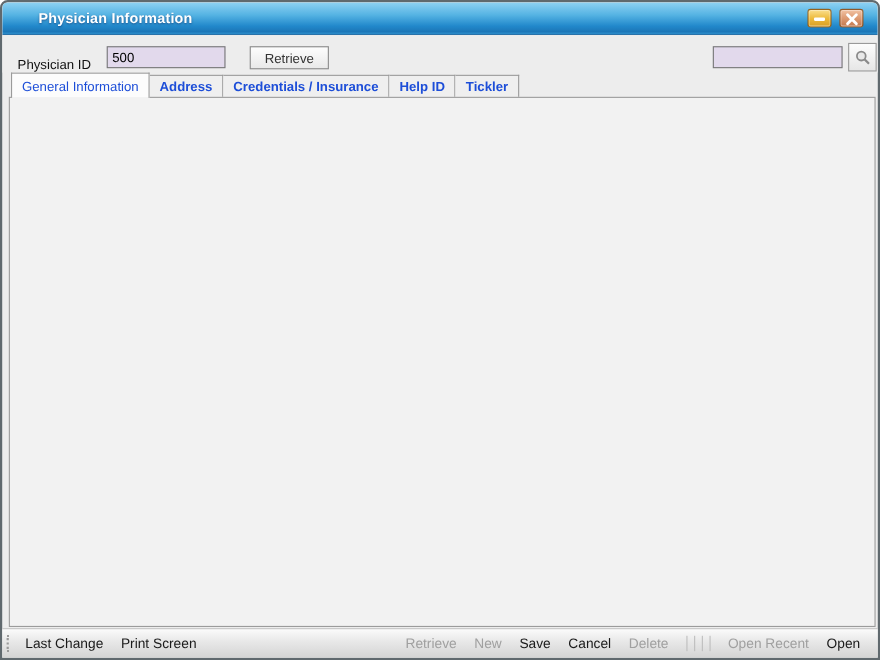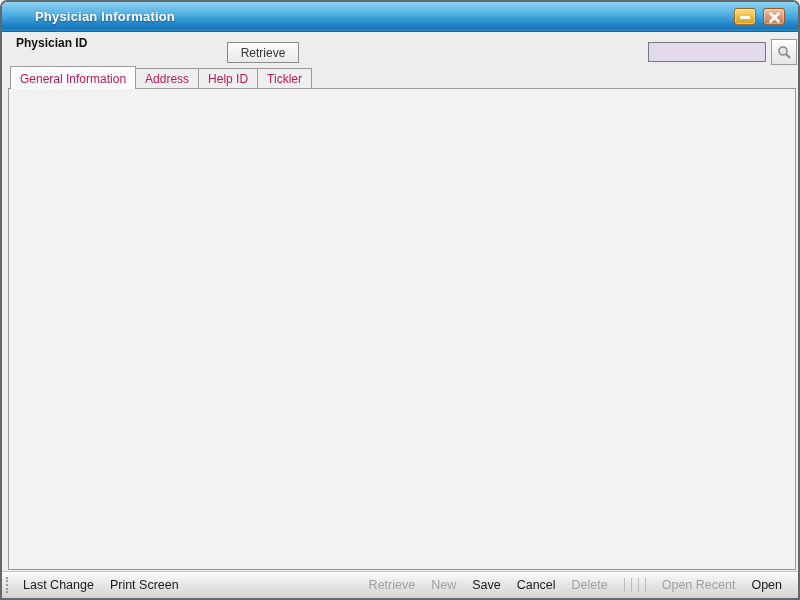--- a/index.html
+++ b/index.html
@@ -33,25 +33,25 @@
   .lavender { background:#e2d9ec; }
   .flatname { position:absolute; background:#e2d9ec; font-size:12px; padding:3px 6px; color:#111; }
   .pushbtn {
     position:absolute; background:linear-gradient(#fdfdfd,#e9e9e9); border:1px solid #8a8a8a;
     font-size:12px; color:#333; text-align:center; font-family:inherit;
   }
   .searchbtn { position:absolute; width:26px; height:26px; background:linear-gradient(#fdfdfd,#e6e6e6); border:1px solid #9a9a9a; display:flex; align-items:center; justify-content:center; }
   
   .tabstrip { position:absolute; left:8px; top:64px; right:8px; height:23px; display:flex; align-items:flex-end; }
   .tab {
-    font-size:12px; color:#be185d; padding:3px 9px 4px 9px; border:1px solid #9b9b9b; border-bottom:none;
+    font-size:12px; color:#1d4ed8; padding:3px 9px 4px 9px; border:1px solid #9b9b9b; border-bottom:none;
     background:#efefef; margin-right:0; height:21px; white-space:nowrap;
   }
   .tab.active { background:#fcfcfc; height:23px; position:relative; z-index:2; padding-top:5px; }
-  .tab + .tab { border-left:none; }
+  .tab + .tab { border-left:none;font-weight:bold; }
   .page {
     position:absolute; left:6px; top:86px; width:788px; height:482px;
     background:#f2f2f2; border:1px solid #9b9b9b; z-index:1;
   }
   
   .cb { position:absolute; width:14px; height:14px; border:1px solid #6b6b6b; background:#fff; }
   .cb.checked::after { content:"✓"; position:absolute; left:1px; top:-3px; font-size:13px; font-weight:bold; color:#1f1f1f; }
   .cb.blue { border-color:#0078d7; }
   .cb.blue.checked::after { color:#0078d7; }
   .cb.inline { position:static; display:inline-block; flex:none; }
@@ -94,34 +94,36 @@
         <span class="bar"></span>
       </div>
     <div class="winbtn btn-close">
       <svg width="13" height="13" viewBox="0 0 13 13">
         <path d="M2.5 2.5 L10.5 10.5 M10.5 2.5 L2.5 10.5" stroke="#ffffff" stroke-width="2.6" stroke-linecap="round"></path>
       </svg>
     </div>
   </div>
 
   <div class="header">
-    <span class="lbl" style="left:14px; top:4px;font-weight:bold;">Physician ID</span>
+    <span class="lbl" style="left:14px; top:20px;">Physician ID</span>
+    <input class="tb lavender" style="left: 95px; top: 10px; width: 108px; height: 20px;" value="500">
     <button class="pushbtn" style="left:225px; top:10px; width:72px; height:21px;">Retrieve</button>
     <input class="tb lavender" style="left: 646px; top: 10px; width: 118px; height: 20px;" value="">
     <button class="searchbtn" style="left:769px; top:7px;">
       <svg width="15" height="15" viewBox="0 0 15 15">
         <circle cx="6" cy="6" r="4" fill="#e8e8e8" stroke="#8a8a8a" stroke-width="1.6"></circle>
         <line x1="9" y1="9" x2="13" y2="13" stroke="#8a8a8a" stroke-width="2"></line>
       </svg>
     </button>
   </div>
 
   <div class="tabstrip">
     <div class="tab active">General Information</div>
     <div class="tab">Address</div>
+    <div class="tab">Credentials / Insurance</div>
     <div class="tab">Help ID</div>
     <div class="tab">Tickler</div>
   </div>
   <div class="page"></div>
 
   <span class="lbl" style="left:22px; top:104px;">Last Name</span>
   <input class="tb" style="left: 120px; top: 99px; width: 230px; height: 20px;" value="Levi">
 
   <span class="lbl" style="left:22px; top:134px;">First Name</span>
   <input class="tb" style="left: 120px; top: 129px; width: 230px; height: 20px;" value="Jeremy">

